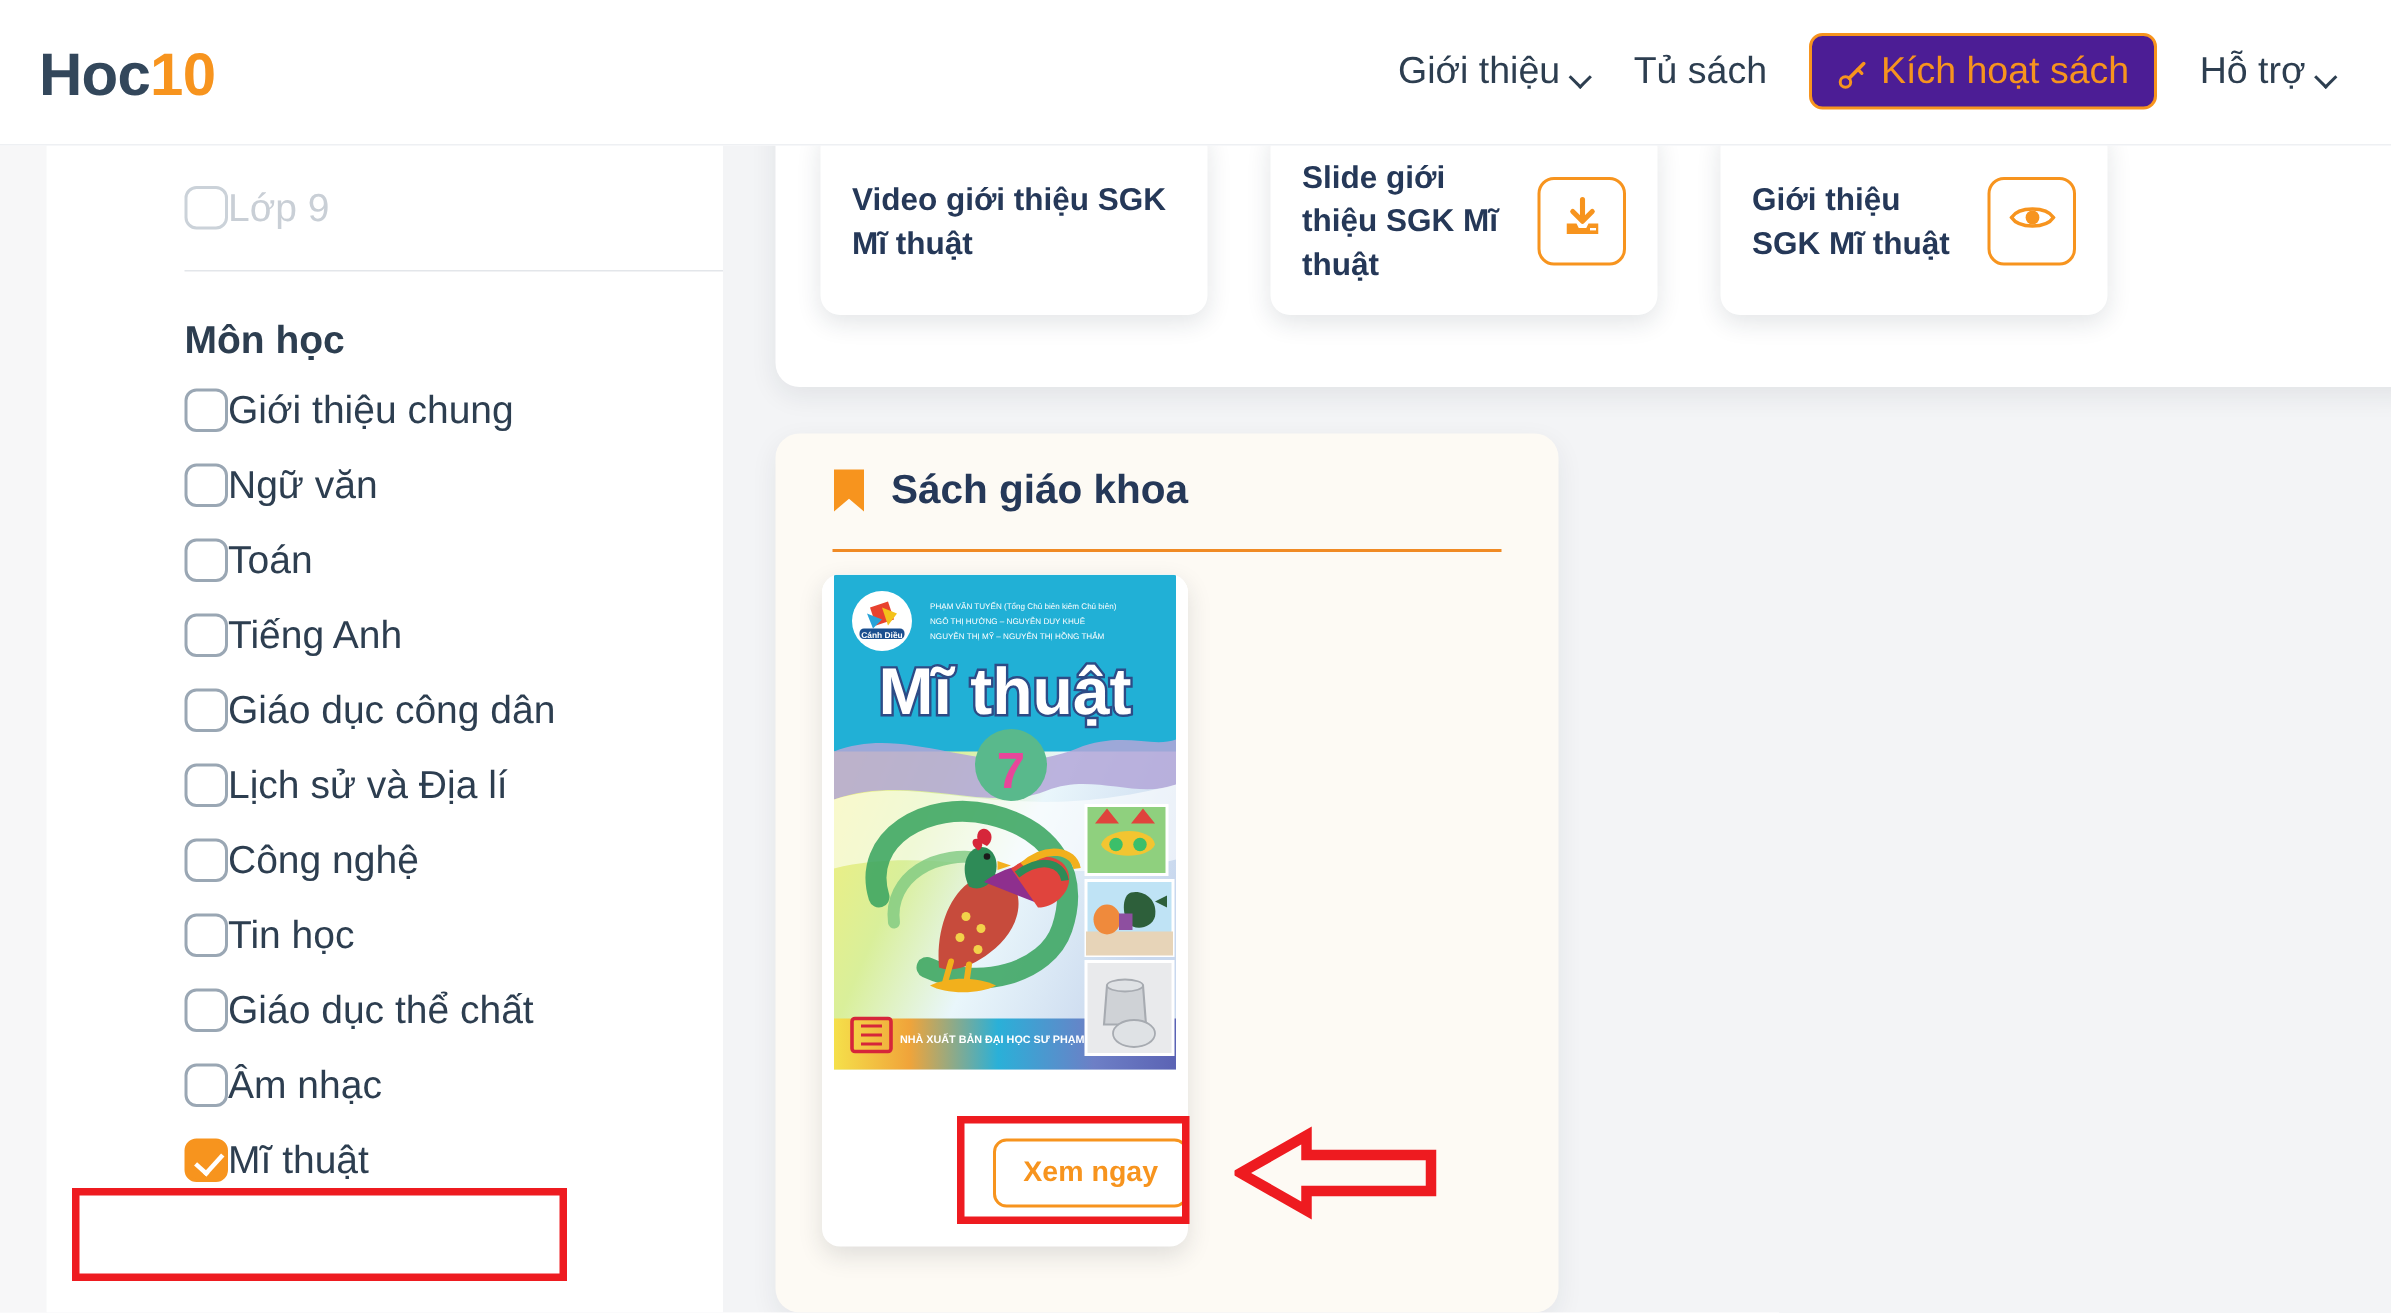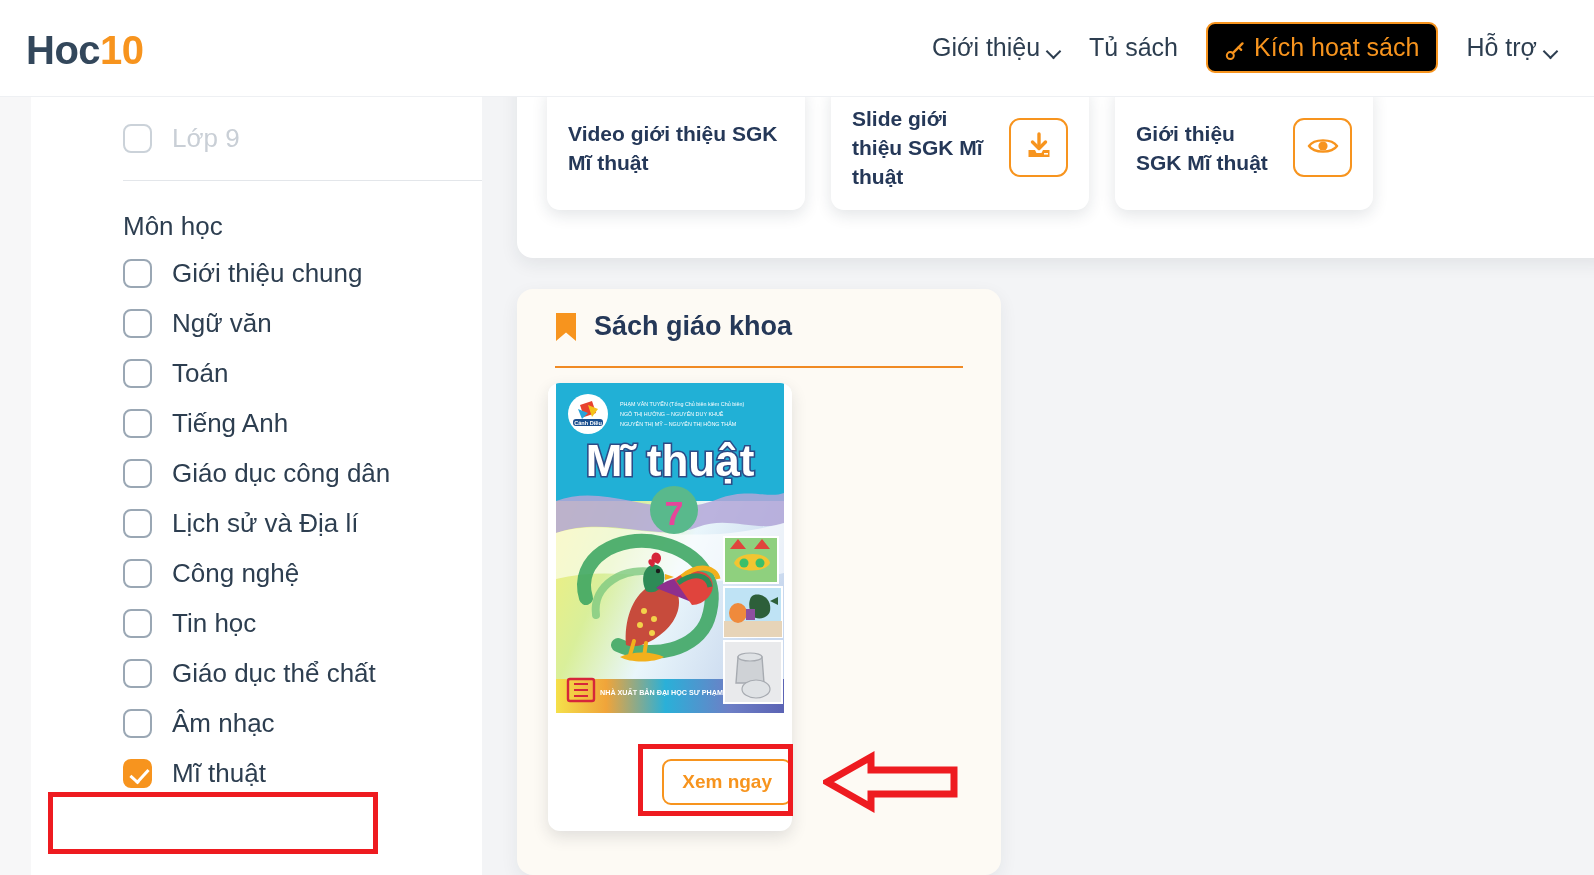--- a/index.html
+++ b/index.html
@@ -32,97 +32,97 @@
   .caret::before {
     content: ""; position: absolute; left: 0; top: 0;
     width: 9px; height: 9px; border-right: 2px solid #2d3e50; border-bottom: 2px solid #2d3e50;
     transform: rotate(45deg); transform-origin: center;
   }
   .activate-btn {
     display: flex; align-items: center; gap: 9px;
     border: 2px solid #f7941e; border-radius: 9px;
     padding: 9px 17px; margin: 0 14px;
     color: #f7941e; font-size: 25px; cursor: pointer; white-space: nowrap;
-    background: #000000;
+    background: #4c1d95;
   }
   .key-icon { width: 20px; height: 20px; display: inline-block; }
 
   
   .page-bg {
     position: absolute; left: 0; top: 97px; width: 1594px; height: 778px;
     background: #f3f4f6;
   }
   .outer-margin {
     position: absolute; left: 0; top: 97px; width: 31px; height: 778px;
     background: #f7f7f8;
   }
 
   
   .sidebar {
     position: absolute; left: 31px; top: 97px; width: 451px; height: 778px;
     background: #ffffff; padding: 0;
     overflow: hidden;
   }
   .filter-row {
-    display: flex; align-items: center; gap: 20px;
+    display: flex; align-items: center; 
     height: 50px; padding-left: 92px;
   }
   .cbox {
     width: 29px; height: 29px; min-width: 29px; border: 2px solid #9aa7b4;
     border-radius: 8px; background: #fff; position: relative;
   }
   .cbox.checked { background: #f7941e; border-color: #f7941e; }
   .cbox.checked::after {
     content: ""; position: absolute; left: 9px; top: 4px;
     width: 8px; height: 15px; border-right: 3px solid #fff; border-bottom: 3px solid #fff;
     transform: rotate(42deg);
   }
   .cbox.disabled { border-color: #cbd2d9; }
   .filter-label { font-size: 26px; color: #2d3e50; line-height: 30px; }
   .filter-label.muted { color: #c9cfd6; }
   .sb-divider {
     margin: 17px 0 0 92px; width: 366px; height: 1px; background: #e3e6ea;
   }
   .sb-section-title {
-    margin: 30px 0 6px 92px; font-size: 26px; font-weight: 400; color: #2d3e50;
+    margin: 30px 0 6px 92px; font-size: 26px; font-weight: 700; color: #2d3e50;
   }
   .red-box-sidebar {
     position: absolute; left: 48px; top: 792px; width: 330px; height: 62px;
     border: 5px solid #ee1b20; background: transparent; z-index: 20; pointer-events: none;
   }
 
   
   .top-panel {
     position: absolute; left: 517px; top: 60px; width: 1100px; height: 198px;
     background: #ffffff; border-radius: 16px;
     box-shadow: 0 6px 18px rgba(28,38,56,0.08);
     z-index: 5;
   }
   .res-cards {
     position: absolute; left: 547px; top: 85px;
-    display: flex; gap: 26px; z-index: 6;
+    display: flex; gap: 42px; z-index: 6;
   }
   .res-card {
     width: 258px; height: 125px; background: #ffffff; border-radius: 13px;
     box-shadow: 0 5px 16px rgba(28,38,56,0.12);
     display: flex; align-items: center; padding: 0 21px; gap: 12px;
   }
   .res-title {
     font-size: 21px; font-weight: 700; color: #253858; line-height: 29px;
     flex: 1;
   }
   .icon-btn {
     width: 59px; height: 59px; min-width: 59px; border: 2px solid #f7941e;
     border-radius: 11px; display: flex; align-items: center; justify-content: center;
     background: #fff;
   }
 
   
   .sgk-panel {
-    position: absolute; left: 517px; top: 289px; width: 484px; height: 586px;
+    position: absolute; left: 517px; top: 289px; width: 522px; height: 586px;
     background: #fdfaf4; border-radius: 16px;
     box-shadow: 0 6px 18px rgba(28,38,56,0.07);
     z-index: 4;
   }
   .sgk-head {
     display: flex; align-items: center; gap: 17px;
     padding: 22px 0 0 38px;
   }
   .bookmark-icon { width: 22px; height: 30px; }
   .sgk-title { font-size: 27px; font-weight: 700; color: #253858; }

